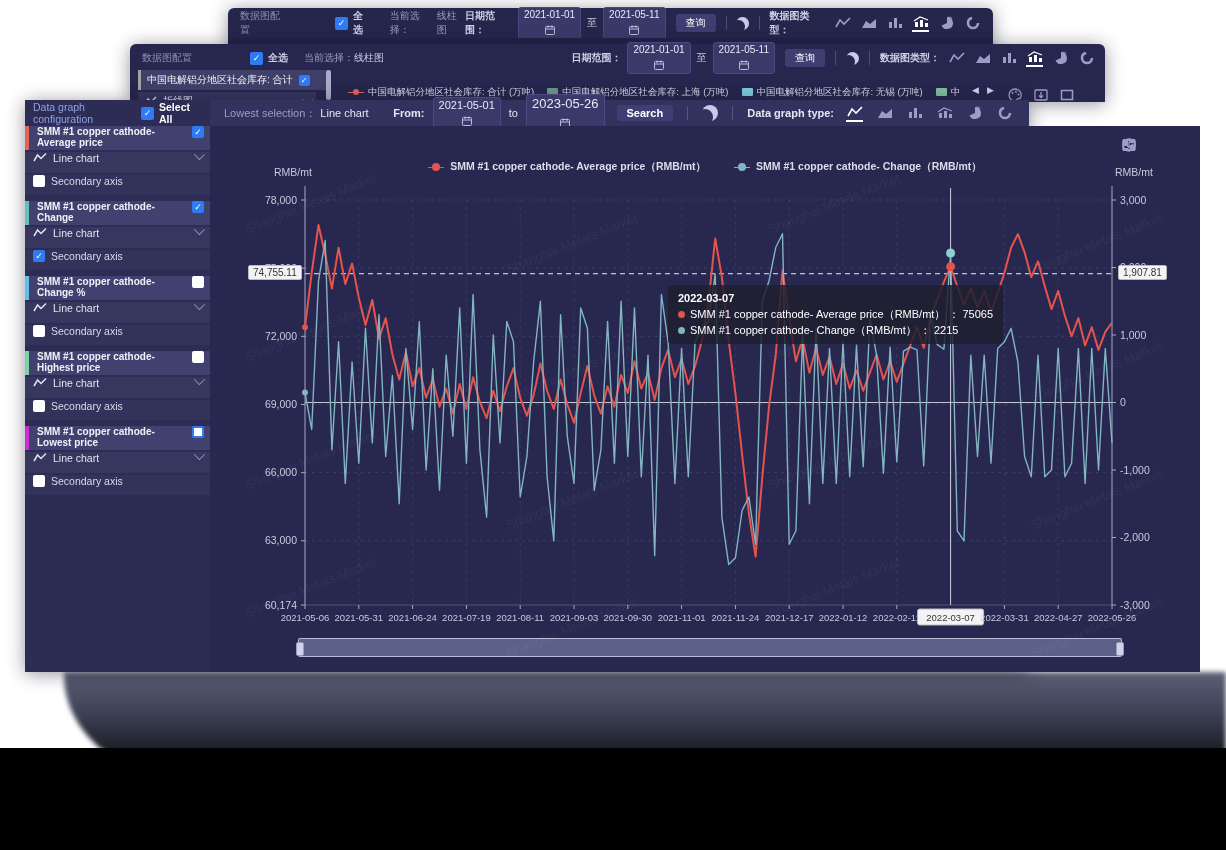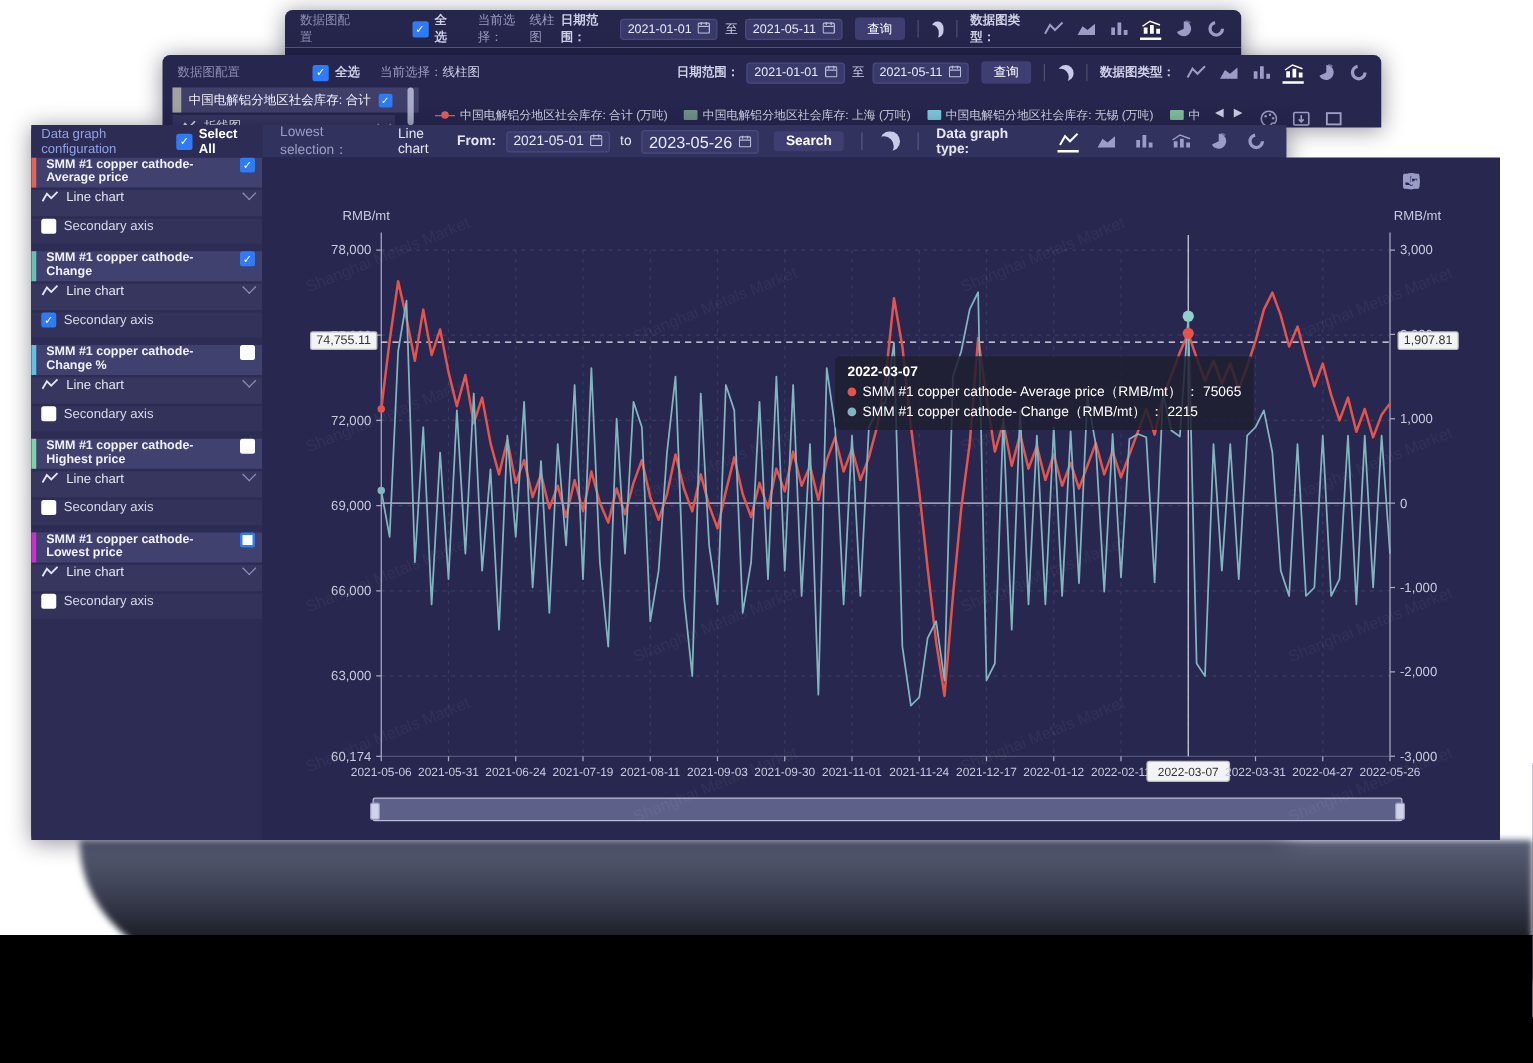--- a/index.html
+++ b/index.html
@@ -7,25 +7,25 @@
   .win{position:absolute;border-radius:6px 6px 0 0;box-shadow:0 2px 18px rgba(20,20,40,.45);}
   
   #win1{left:228px;top:8px;width:765px;height:80px;background:#22224400;z-index:1;}
   #win1 .row1{position:absolute;left:0;top:0;right:0;height:30px;background:#26264c;border-radius:6px 6px 0 0;
     display:flex;align-items:center;font-size:10px;color:#cfcfe6;filter:blur(.4px);}
   #win1 .row2{position:absolute;left:0;top:30px;right:0;height:50px;background:#22224a;filter:blur(.4px);}
   #win2{left:130px;top:44px;width:975px;height:58px;background:#26264e;z-index:2;}
   #win2 .row1{position:absolute;left:0;top:2px;right:0;height:24px;display:flex;align-items:center;
     font-size:10px;color:#cfcfe6;filter:blur(.3px);}
   .cn-title{color:#8d8db4;}
-  .chip{background:#3f3f6a;border-left:7px solid #a3a3a3;color:#f2f2fa;font-size:10px;
+  .chip{background:#3f3f6a;border-left:3px solid #a3a3a3;color:#f2f2fa;font-size:10px;
     display:flex;align-items:center;gap:6px;padding:0 6px;height:19px;filter:blur(.3px);}
   .mini-scroll{position:absolute;width:5px;border-radius:3px;background:#a9adc9;}
   .date-box{background:#3a3a6a;border:1px solid #4a4a80;border-radius:3px;color:#e8e8f6;
-    padding:1px 5px;display:flex;align-items:center;gap:5px;white-space:nowrap;}
+    padding:1px 5px;display:flex;align-items:center;gap:5px;white-space:nowrap;flex-direction:column;}
   .btn{background:#3e3e72;border-radius:3px;color:#fff;padding:2px 10px;white-space:nowrap;}
   .moon{width:13px;height:13px;border-radius:50%;box-shadow:inset -4px 3px 0 0 #c9c9ea;display:inline-block;}
   .vdiv{width:1px;height:14px;background:rgba(255,255,255,.18);margin:0 10px;}
   .type-icons{display:flex;align-items:center;gap:9px;}
   .type-icons .ti{width:17px;height:15px;display:flex;align-items:center;justify-content:center;}
   .type-icons .ti.active{border-bottom:2px solid #fff;}
   .legend2{position:absolute;left:218px;top:40px;width:612px;height:16px;display:flex;align-items:center;
     gap:13px;overflow:hidden;white-space:nowrap;font-size:9.5px;color:#d6d6e6;filter:blur(.3px);}
   .legend2 .li{display:flex;align-items:center;gap:4px;flex:none;}
   .sq{width:11px;height:8px;border-radius:1px;display:inline-block;}
@@ -581,20 +581,36 @@
             <line x1="7" y1="4" x2="7" y2="9" stroke="#9c9cc8" stroke-width="1.3"></line>
             <polyline points="5,7.5 7,9.5 9,7.5" fill="none" stroke="#9c9cc8" stroke-width="1.3"></polyline>
           </svg>
         </span>
         <span>
           <svg width="14" height="14" viewBox="0 0 14 14">
             <rect x="1.5" y="2.5" width="11" height="9" fill="none" stroke="#9c9cc8" stroke-width="1.5"></rect>
           </svg>
         </span>
       </div>
+    <div class="c-legend" id="c-legend">
+        <span class="li">
+          <span class="linedot" style="color:#e4544c">
+            <i></i>
+            <b style="left:4px;top:0;width:8px;height:8px"></b>
+          </span>
+          <span>SMM #1 copper cathode- Average price（RMB/mt）</span>
+        </span>
+        <span class="li">
+          <span class="linedot" style="color:#82b5c0">
+            <i></i>
+            <b style="left:4px;top:0;width:8px;height:8px"></b>
+          </span>
+          <span>SMM #1 copper cathode- Change（RMB/mt）</span>
+        </span>
+      </div>
     <div class="tooltip" id="tooltip">
       <div style="font-weight:bold">2022-03-07</div>
       <div id="tt-rows">
           <div><span class="dot" style="background:#e4544c"></span>SMM #1 copper cathode- Average price（RMB/mt）&nbsp;：&nbsp;75065</div>
           <div><span class="dot" style="background:#82b5c0"></span>SMM #1 copper cathode- Change（RMB/mt）&nbsp;：&nbsp;2215</div>
         </div>
     </div>
     <div class="axis-label-box" id="ch-left" style="left: 38px; top: 138.723px;">74,755.11</div>
     <div class="axis-label-box" id="ch-right" style="left: 908px; top: 138.723px;">1,907.81</div>
     <div class="datazoom">

